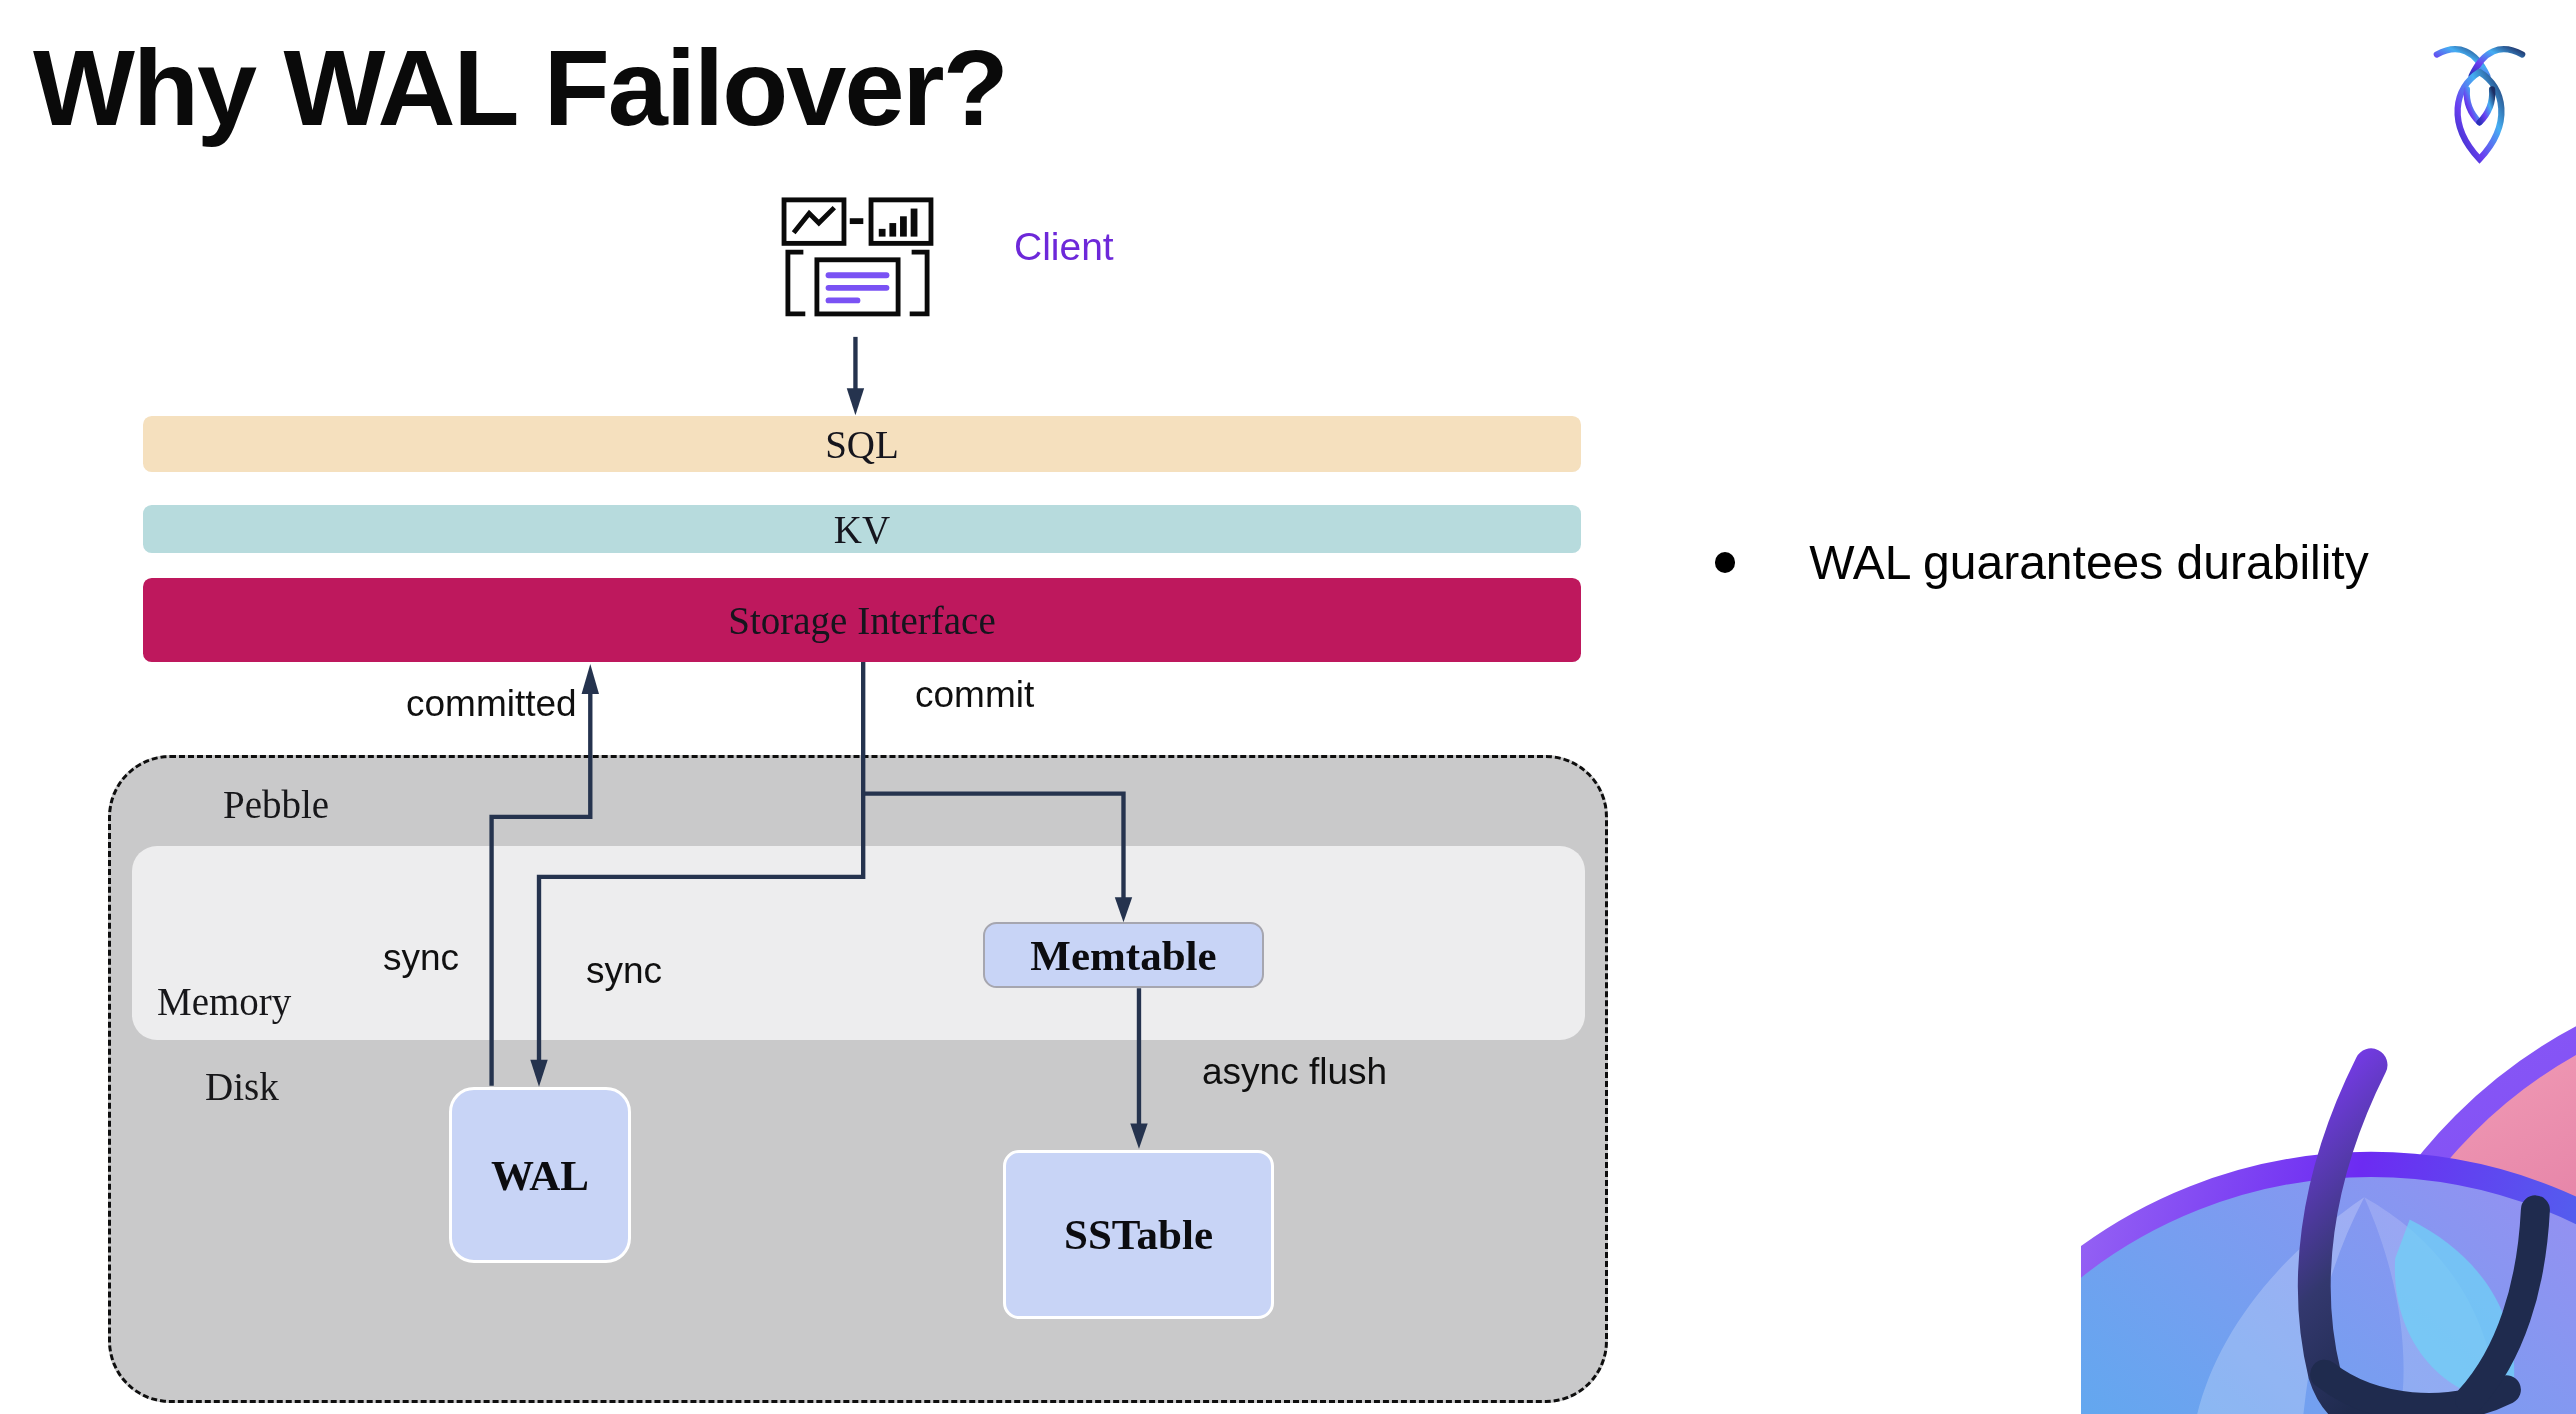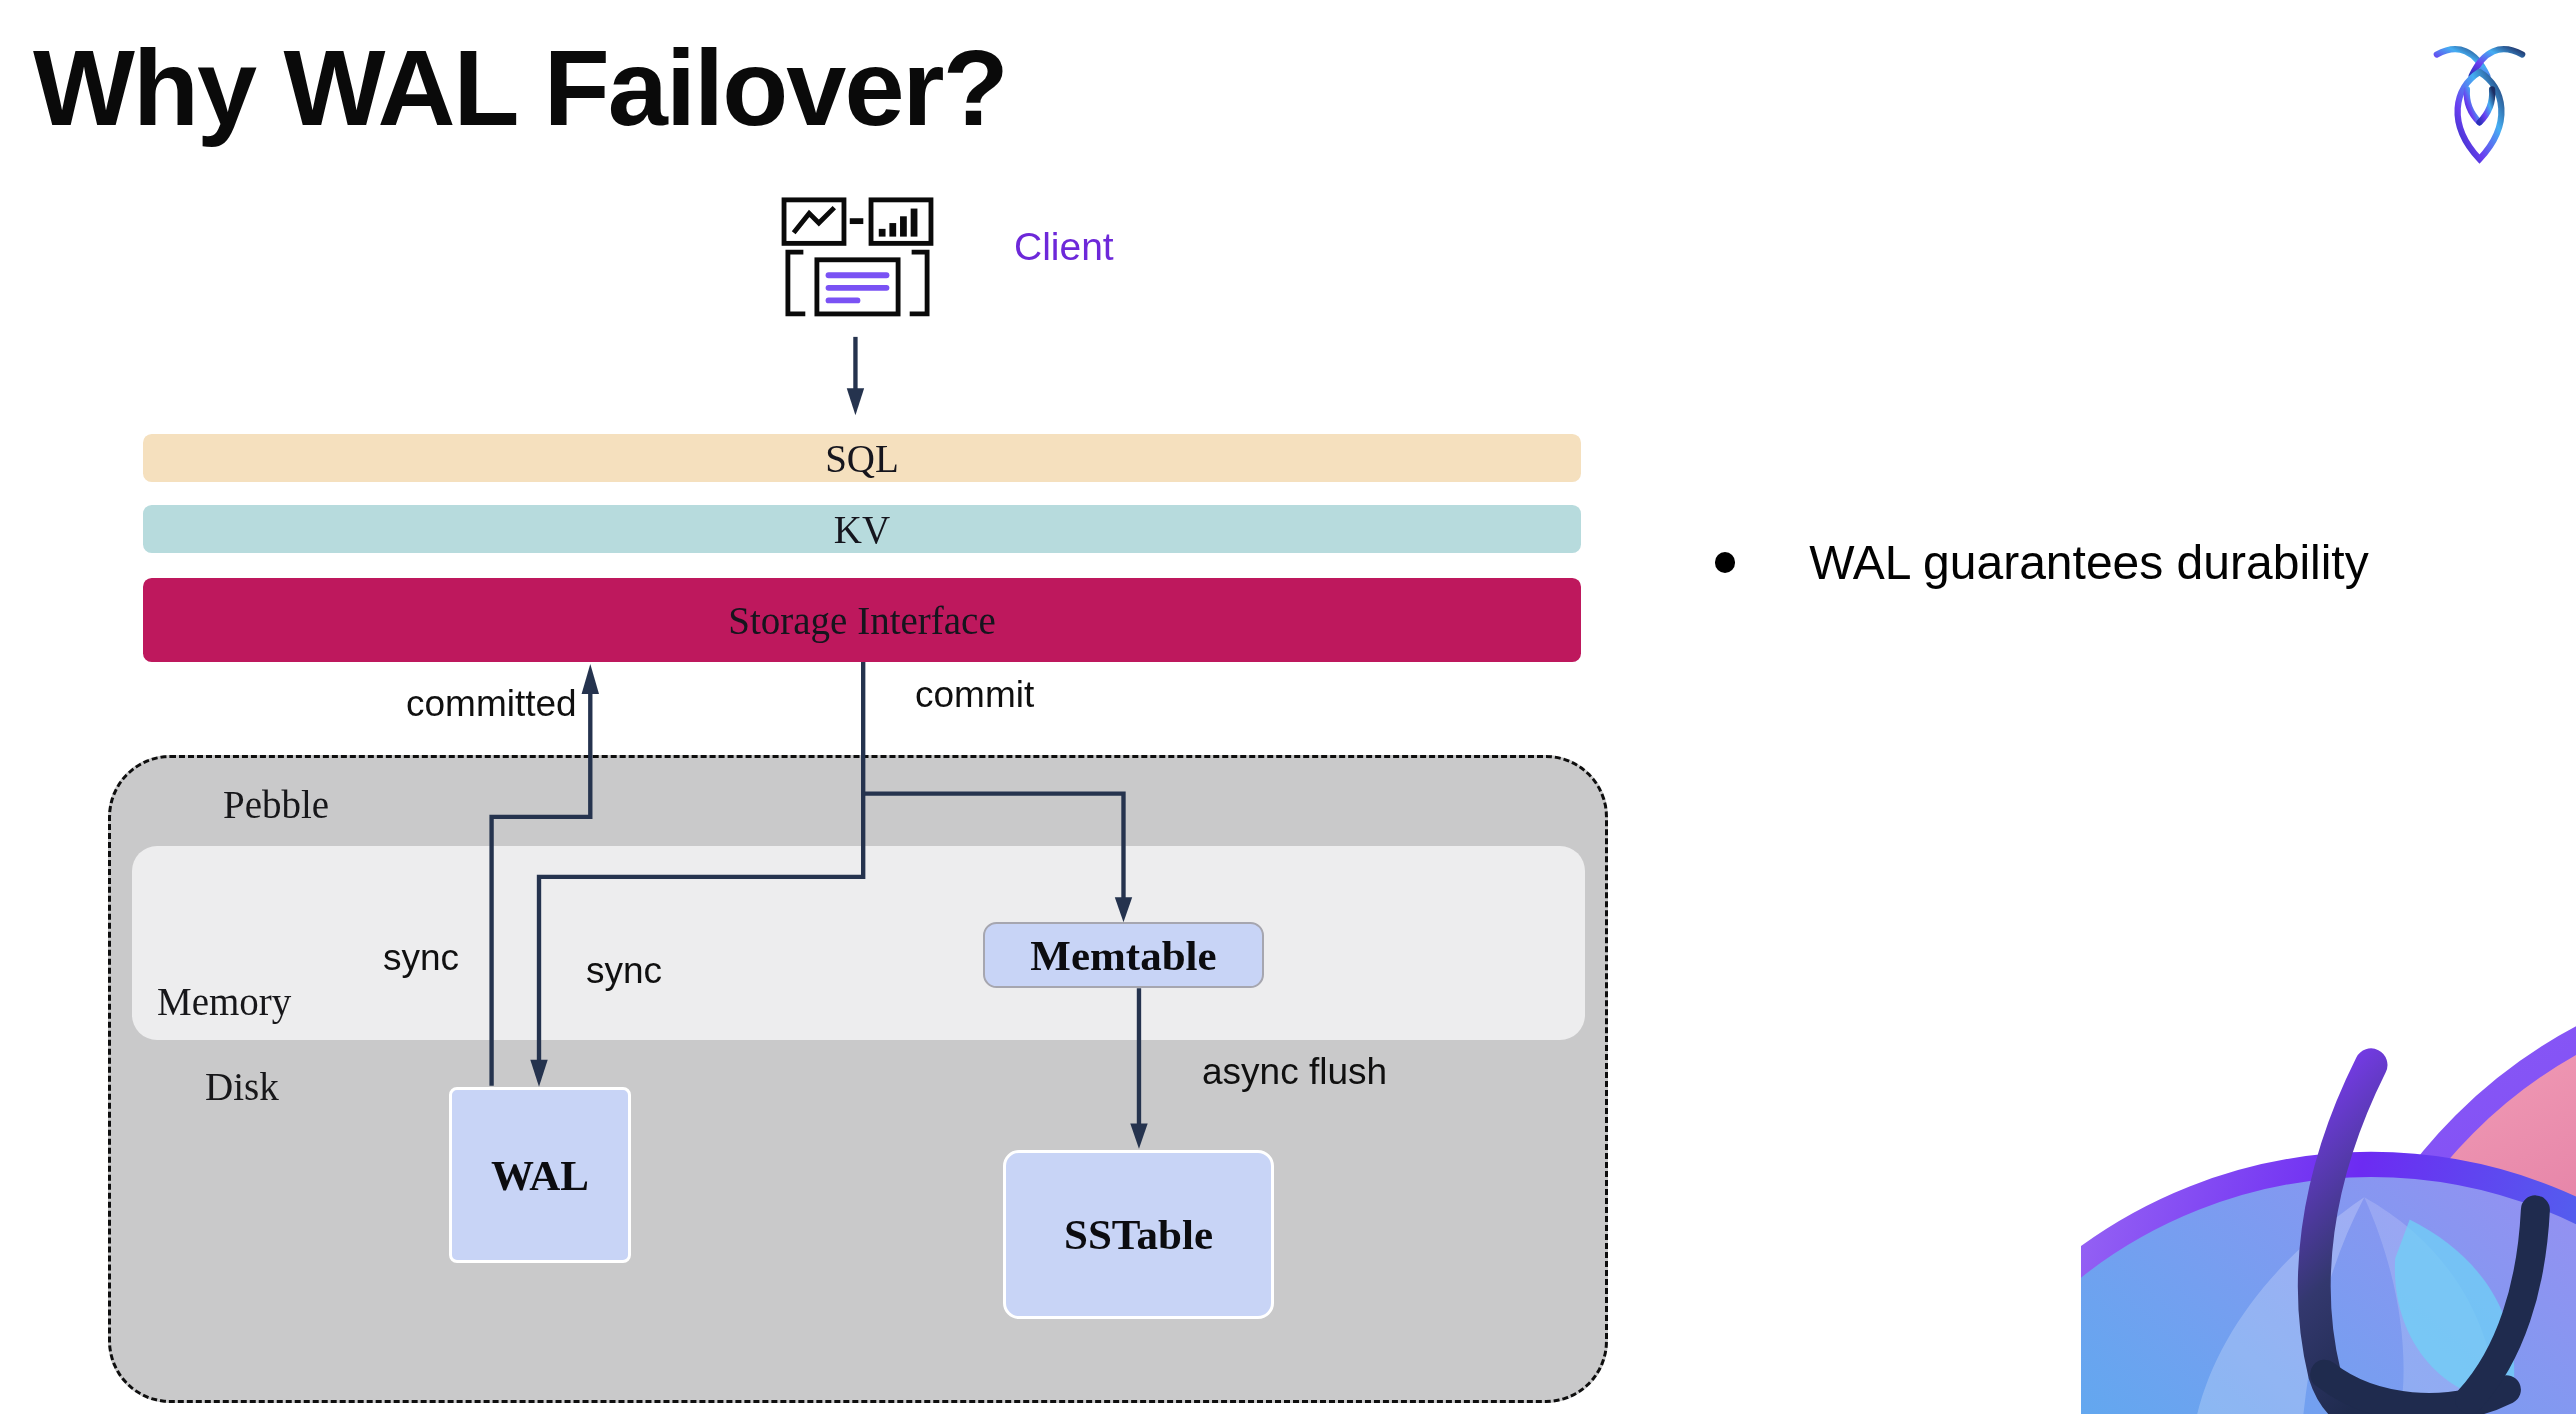--- a/index.html
+++ b/index.html
@@ -13,21 +13,21 @@
   
   .title{left:33px;top:25px;font-size:108px;font-weight:800;letter-spacing:-1.9px;color:#0a0a0a;white-space:nowrap}
 
   
   #client-icon{left:780px;top:196px;width:155px;height:145px}
   #client-label{left:1014px;top:225px;font-size:39px;color:#6d28d9}
 
   
   .layer{left:143px;width:1438px;border-radius:8.7px;display:flex;align-items:center;justify-content:center;
          font-size:39px;color:#15151d;box-sizing:border-box}
-  #layer-sql{top:434px;height:48px}
+  #layer-sql{top:416px;height:56px}
   #layer-kv{top:505px;height:48px}
   #layer-storage{top:578px;height:84px}
 
   
   #pebble-box{left:108px;top:755px;width:1500px;height:648px;border:3.9px dashed #0e0e0e;
               border-radius:62px;box-sizing:border-box}
   #memory-band{left:132px;top:846px;width:1453px;height:194px;border-radius:25px}
   .region-label{font-size:39px;color:#17171a}
   #label-pebble{left:223px;top:782px}
   #label-memory{left:157px;top:979px}
@@ -118,21 +118,21 @@
 <div class="abs layer serif" id="layer-sql" style="background: rgb(245, 224, 190);">SQL</div>
 <div class="abs layer serif" id="layer-kv" style="background: rgb(183, 219, 221);">KV</div>
 <div class="abs layer serif" id="layer-storage" style="background: #be185d;">Storage Interface</div>
 
 <div class="abs" id="pebble-box" style="background: rgb(201, 201, 202);"></div>
 <div class="abs" id="memory-band" style="background: rgb(237, 237, 238);"></div>
 <div class="abs region-label serif" id="label-pebble">Pebble</div>
 <div class="abs region-label serif" id="label-memory">Memory</div>
 <div class="abs region-label serif" id="label-disk">Disk</div>
 
-<div class="abs node" id="node-wal" style="background: rgb(200, 212, 246); border-radius: 8px;">WAL</div>
+<div class="abs node" id="node-wal" style="background: rgb(200, 212, 246);">WAL</div>
 <div class="abs node" id="node-memtable" style="background: rgb(200, 212, 246);">Memtable</div>
 <div class="abs node" id="node-sstable" style="background: rgb(200, 212, 246);">SSTable</div>
 
 <svg id="flow-svg" class="abs" viewBox="0 0 2662 1462">
   <g>
     <path class="flow" d="M884,348 L884,402"></path>
     <polygon class="flow-head" points="884,429 875,401 893,401"></polygon>
   </g>
   <g>
     <path class="flow" d="M508,1122 L508,844 L610,844 L610,716"></path>

